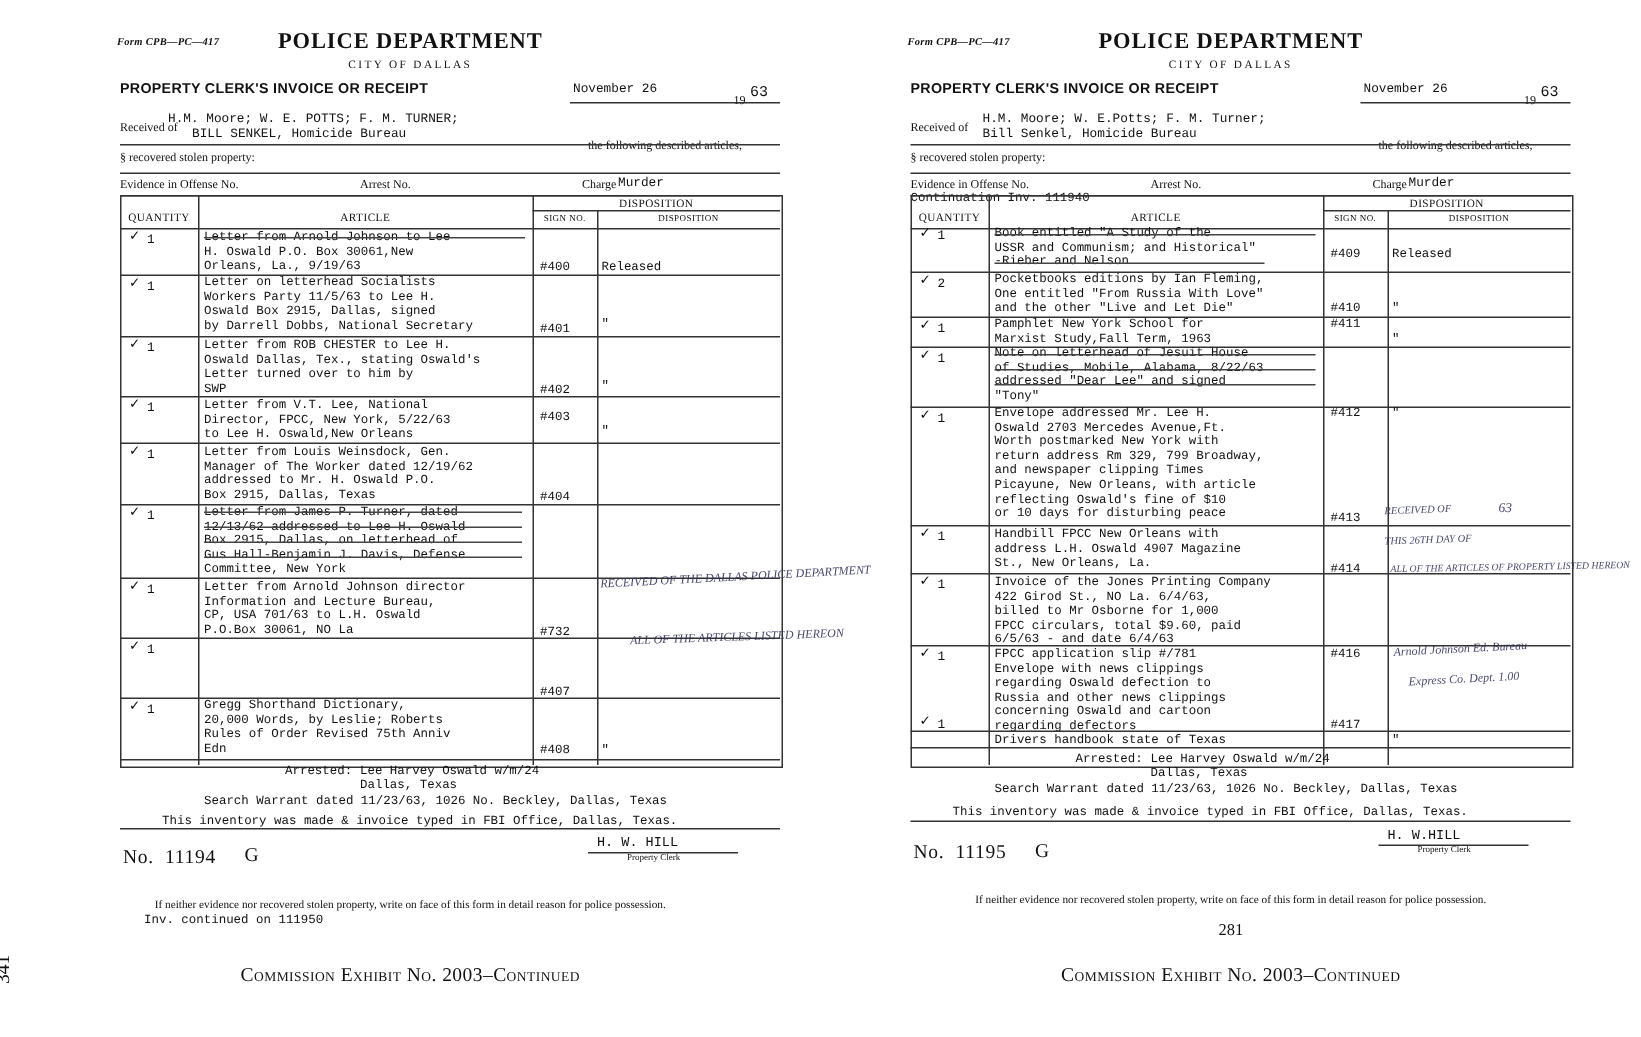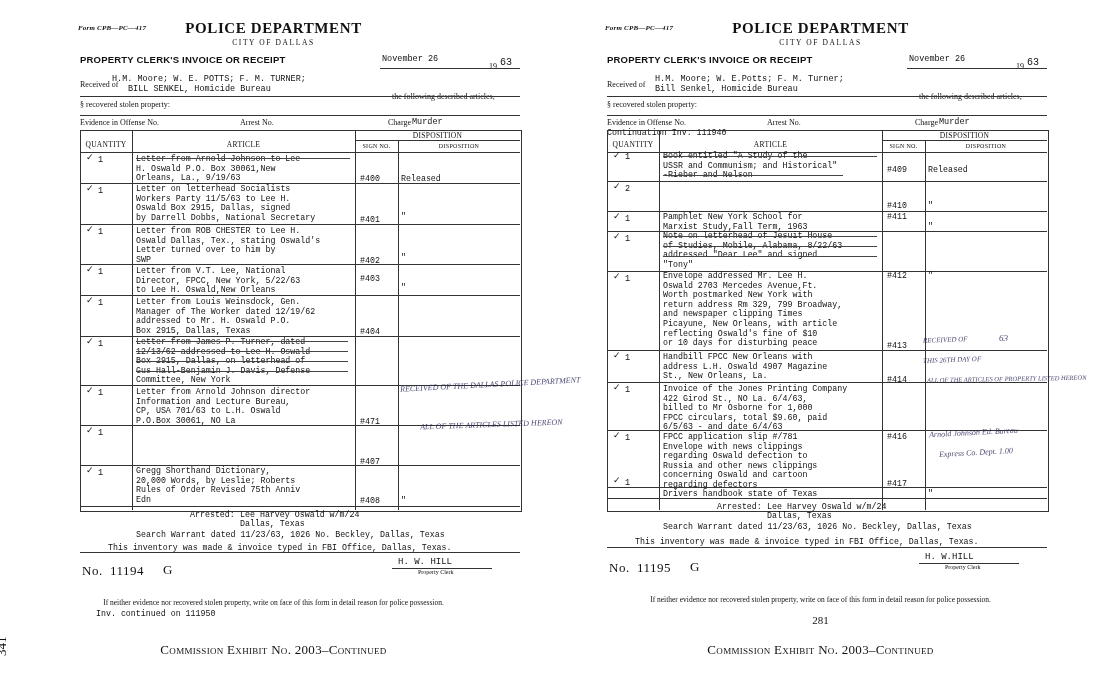--- a/index.html
+++ b/index.html
@@ -135,21 +135,21 @@
   <div class="strike" style="left:136px;top:361px;width:212px;"></div>
   <div class="strike" style="left:136px;top:371px;width:212px;"></div>
   <div class="rule" style="left:80px;top:385px;width:440px;"></div>
 
   <div class="qty" style="left:98px;top:388px;">1</div>
   <div class="tick" style="left:86px;top:385px;">✓</div>
   <div class="row-txt" style="left:136px;top:387px;">Letter from Arnold Johnson director
 Information and Lecture Bureau,
 CP, USA 701/63 to L.H. Oswald
 P.O.Box 30061, NO La</div>
-  <div class="num" style="left:360px;top:417px;">#471</div>
+  <div class="num" style="left:360px;top:417px;">#732</div>
   <div class="rule" style="left:80px;top:425px;width:440px;"></div>
 
   <div class="qty" style="left:98px;top:428px;">1</div>
   <div class="tick" style="left:86px;top:425px;">✓</div>
   <div class="num" style="left:360px;top:457px;">#407</div>
   <div class="rule" style="left:80px;top:465px;width:440px;"></div>
 
   <div class="qty" style="left:98px;top:468px;">1</div>
   <div class="tick" style="left:86px;top:465px;">✓</div>
   <div class="row-txt" style="left:136px;top:466px;">Gregg Shorthand Dictionary,
@@ -232,20 +232,23 @@
 USSR and Communism; and Historical"
 -Rieber and Nelson</div>
   <div class="strike" style="left:116px;top:156px;width:214px;"></div>
   <div class="strike" style="left:116px;top:175px;width:180px;"></div>
   <div class="num" style="left:340px;top:165px;">#409</div>
   <div class="num" style="left:381px;top:165px;">Released</div>
   <div class="rule" style="left:60px;top:181px;width:440px;"></div>
 
   <div class="qty" style="left:78px;top:184px;">2</div>
   <div class="tick" style="left:66px;top:181px;">✓</div>
+  <div class="row-txt" style="left:116px;top:182px;">Pocketbooks editions by Ian Fleming,
+One entitled "From Russia With Love"
+and the other "Live and Let Die"</div>
   <div class="num" style="left:340px;top:201px;">#410</div>
   <div class="num" style="left:381px;top:201px;">"</div>
   <div class="rule" style="left:60px;top:211px;width:440px;"></div>
 
   <div class="qty" style="left:78px;top:214px;">1</div>
   <div class="tick" style="left:66px;top:211px;">✓</div>
   <div class="row-txt" style="left:116px;top:212px;">Pamphlet New York School for
 Marxist Study,Fall Term, 1963</div>
   <div class="num" style="left:340px;top:212px;">#411</div>
   <div class="num" style="left:381px;top:222px;">"</div>

